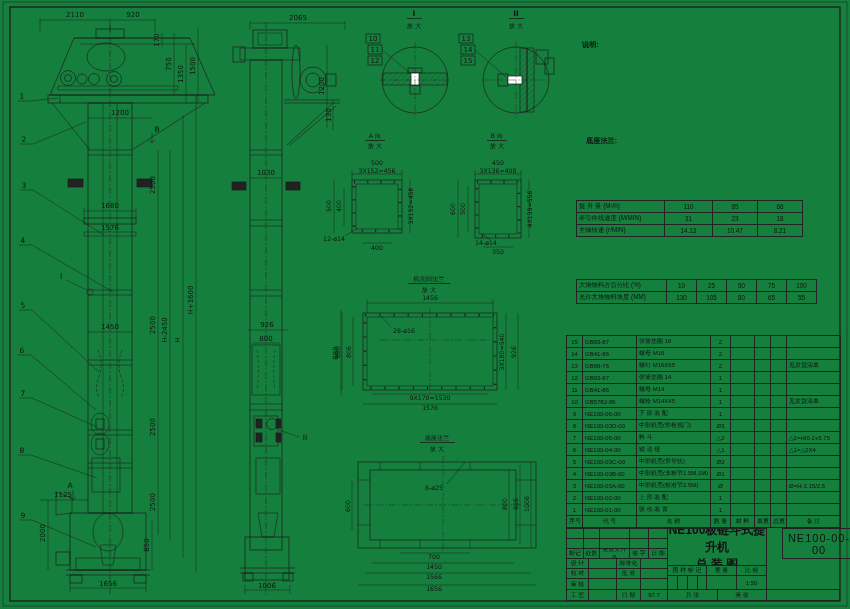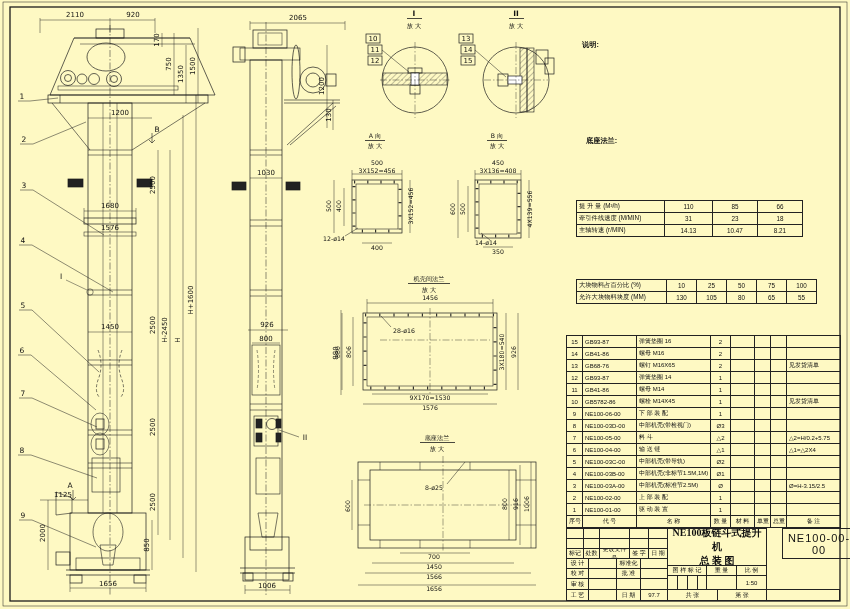--- a/index.html
+++ b/index.html
@@ -1,36 +1,36 @@
 <!DOCTYPE html>
 <html><head>
 <meta charset="utf-8">
 <style>
   html,body{margin:0;padding:0;background:#fff;}
-  #sheet{position:relative;width:850px;height:609px;background:#fef9c3;overflow:hidden;
+  #sheet{position:relative;width:850px;height:609px;background:#15803d;overflow:hidden;
          font-family:"Liberation Sans",sans-serif;color:#111;}
   svg text{font-family:"DejaVu Sans","Liberation Sans",sans-serif;fill:#111;}
   .dim{font-size:7px;}
   .dims{font-size:6.2px;}
   .ldr{font-size:7.5px;}
   .ttl{font-size:7.5px;font-weight:bold;}
   .panel{position:absolute;left:0;top:0;width:850px;height:609px;}
   .abs{position:absolute;}
   .notes{font-size:6.4px;line-height:9.6px;white-space:pre;}
   .nhead{font-size:7.2px;font-weight:bold;}
   table{border-collapse:collapse;table-layout:fixed;}
   td{border:0.8px solid #222;font-size:6px;padding:0 2px;overflow:hidden;white-space:nowrap;
      height:11px;text-align:center;}
   td.l{text-align:left;}
   .spec td{height:11px;font-size:6.3px;}
   .bom td{height:11px;}
   .cell{position:absolute;box-sizing:border-box;border:0.8px solid #222;font-size:6px;
         display:flex;align-items:center;justify-content:center;text-align:center;overflow:hidden;}
   .big{font-size:11px;letter-spacing:1px;}
-  .mid{font-size:10px;font-weight:bold;font-family:Liberation Serif, serif;}
+  .mid{font-size:12px;font-weight:bold;}
 </style>
 </head>
 <body>
 
 <div id="sheet">
 
 <svg width="850" height="609" viewBox="0 0 850 609">
   <defs>
     <pattern id="h1" width="4" height="4" patternUnits="userSpaceOnUse" patternTransform="rotate(45)">
       <line x1="0" y1="0" x2="0" y2="4" stroke="#333" stroke-width="0.6"></line>

